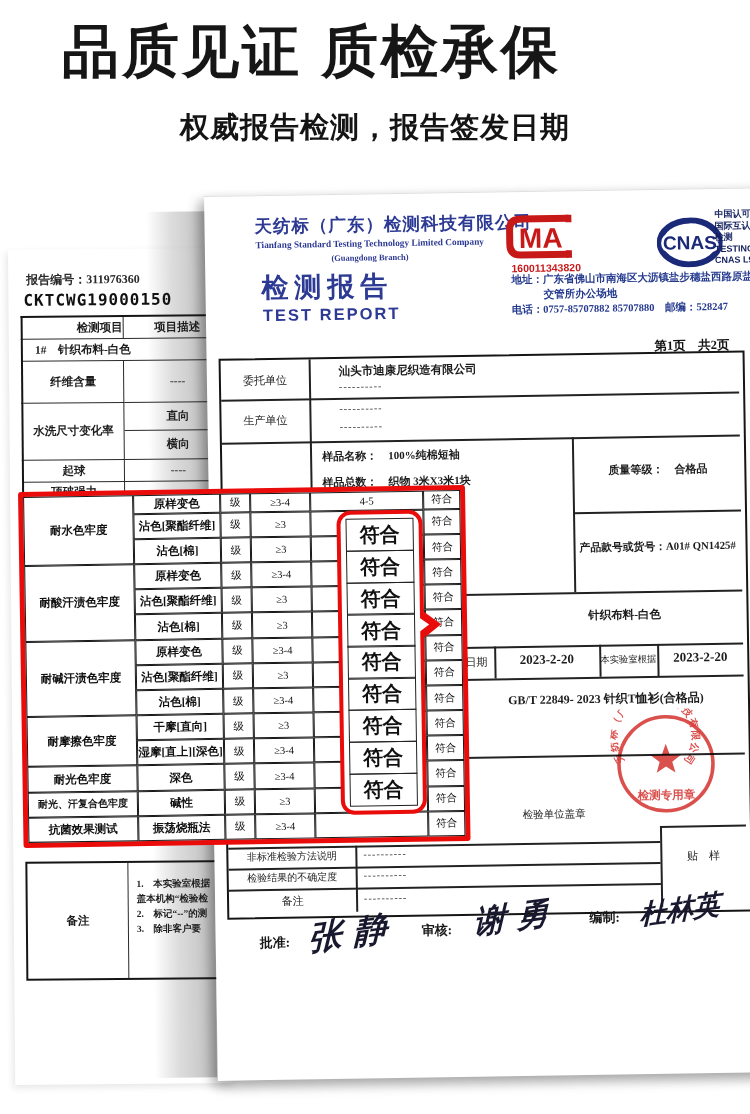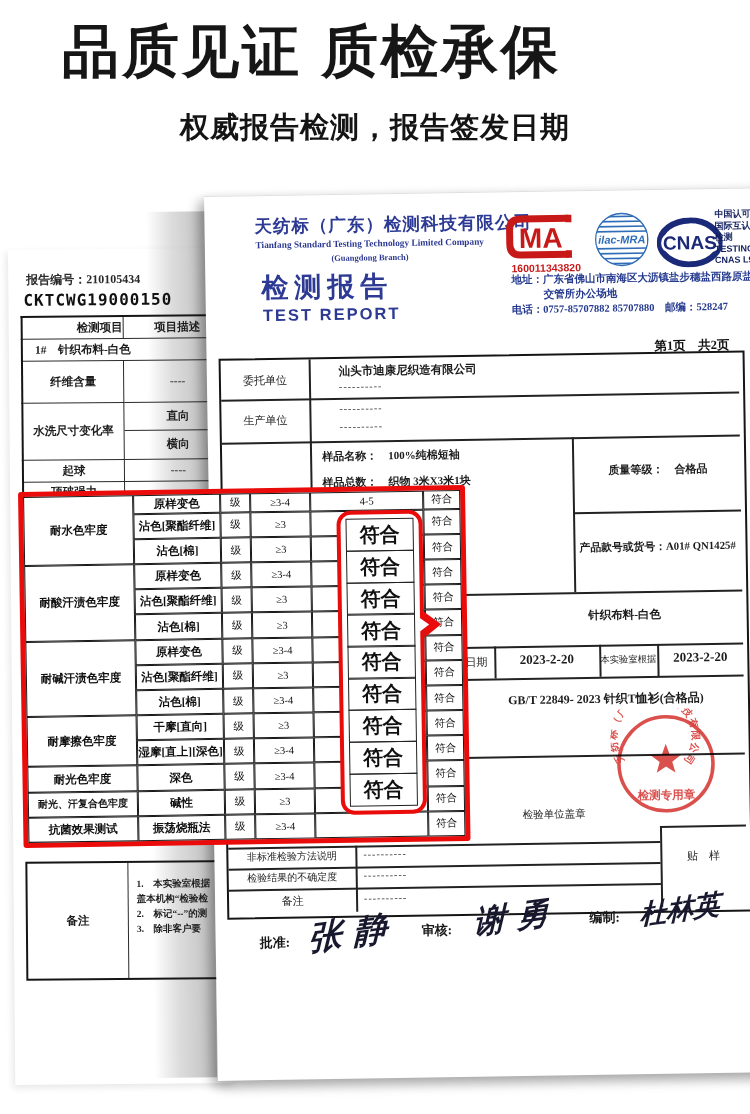--- a/index.html
+++ b/index.html
@@ -87,21 +87,21 @@
   .tip-inner{position:absolute;left:398px;top:131px;width:0;height:0;z-index:7;
     border-top:8px solid transparent;border-bottom:8px solid transparent;border-left:11px solid #ffffff;}
 </style>
 </head>
 <body>
 
 <div class="main-title">品质见证 质检承保</div>
 <div class="sub-title">权威报告检测，报告签发日期</div>
 
 <div class="paper left-doc">
-  <div class="abs ld-repno"><span>报告编号：</span><span>210105434</span></div>
+  <div class="abs ld-repno"><span>报告编号：</span><span>311976360</span></div>
   <div class="abs ld-code">CKTCWG19000150</div>
   <table class="abs ld-table">
     <tbody>
         <tr style="height:22px;">
       <td style="width:100px;text-align:right;">检测项目</td>
       <td>项目描述</td>
     </tr>
     <tr style="height:22px;">
           <td colspan="2" style="text-align:left;padding-left:12px;">1#　针织布料-白色</td>
         </tr>
@@ -154,35 +154,20 @@
 
   <div class="abs rd-cma">
     <svg width="90" height="66" viewBox="0 0 90 66">
       <path d="M68 9 H20 Q9 9 9 20 V34 Q9 45 20 45 H68" fill="none" stroke="#c81919" stroke-width="7"></path>
       <path d="M68 5.5 V13 M68 41 V48.5" stroke="#c81919" stroke-width="6"></path>
       <text x="40" y="38" text-anchor="middle" font-size="28" font-weight="bold" fill="#c81919" font-family="Liberation Sans,sans-serif">MA</text>
       <text x="45" y="62" text-anchor="middle" font-size="10.5" font-weight="bold" fill="#c81919" font-family="Liberation Sans,sans-serif">160011343820</text>
     </svg>
   </div>
 
-  <div class="abs rd-ilac">
-    <svg width="58" height="58" viewBox="0 0 58 58">
-      <defs>
-          <clipPath id="ilacClip">
-            <circle cx="29" cy="29" r="26"></circle>
-          </clipPath>
-        </defs>
-      <g clip-path="url(#ilacClip)" stroke="#2f6db8" stroke-width="1.6">
-        <path d="M3 6 H55 M3 11 H55 M3 16 H55 M3 21 H55 M3 38 H55 M3 43 H55 M3 48 H55 M3 53 H55" fill="none"></path>
-      </g>
-      <circle cx="29" cy="29" r="26" fill="none" stroke="#2f6db8" stroke-width="1.4"></circle>
-      <rect x="4" y="23" width="50" height="12" fill="#ffffff"></rect>
-      <text x="29" y="33" text-anchor="middle" font-size="11" font-weight="bold" font-style="italic" fill="#2f6db8" font-family="Liberation Sans,sans-serif">ilac-MRA</text>
-    </svg>
-  </div>
 
   <div class="abs rd-cnas">
     <svg width="66" height="50" viewBox="0 0 66 50">
       <ellipse cx="33" cy="25" rx="30" ry="22" fill="none" stroke="#1b2a78" stroke-width="6"></ellipse>
       <text x="33" y="32" text-anchor="middle" font-size="19" font-weight="900" fill="#1b2a78" stroke="#ffffff" stroke-width="5" paint-order="stroke" font-family="Liberation Sans,sans-serif">CNAS</text>
     </svg>
   </div>
   <div class="abs rd-cert">
     <div>中国认可</div>
     <div>国际互认</div>

